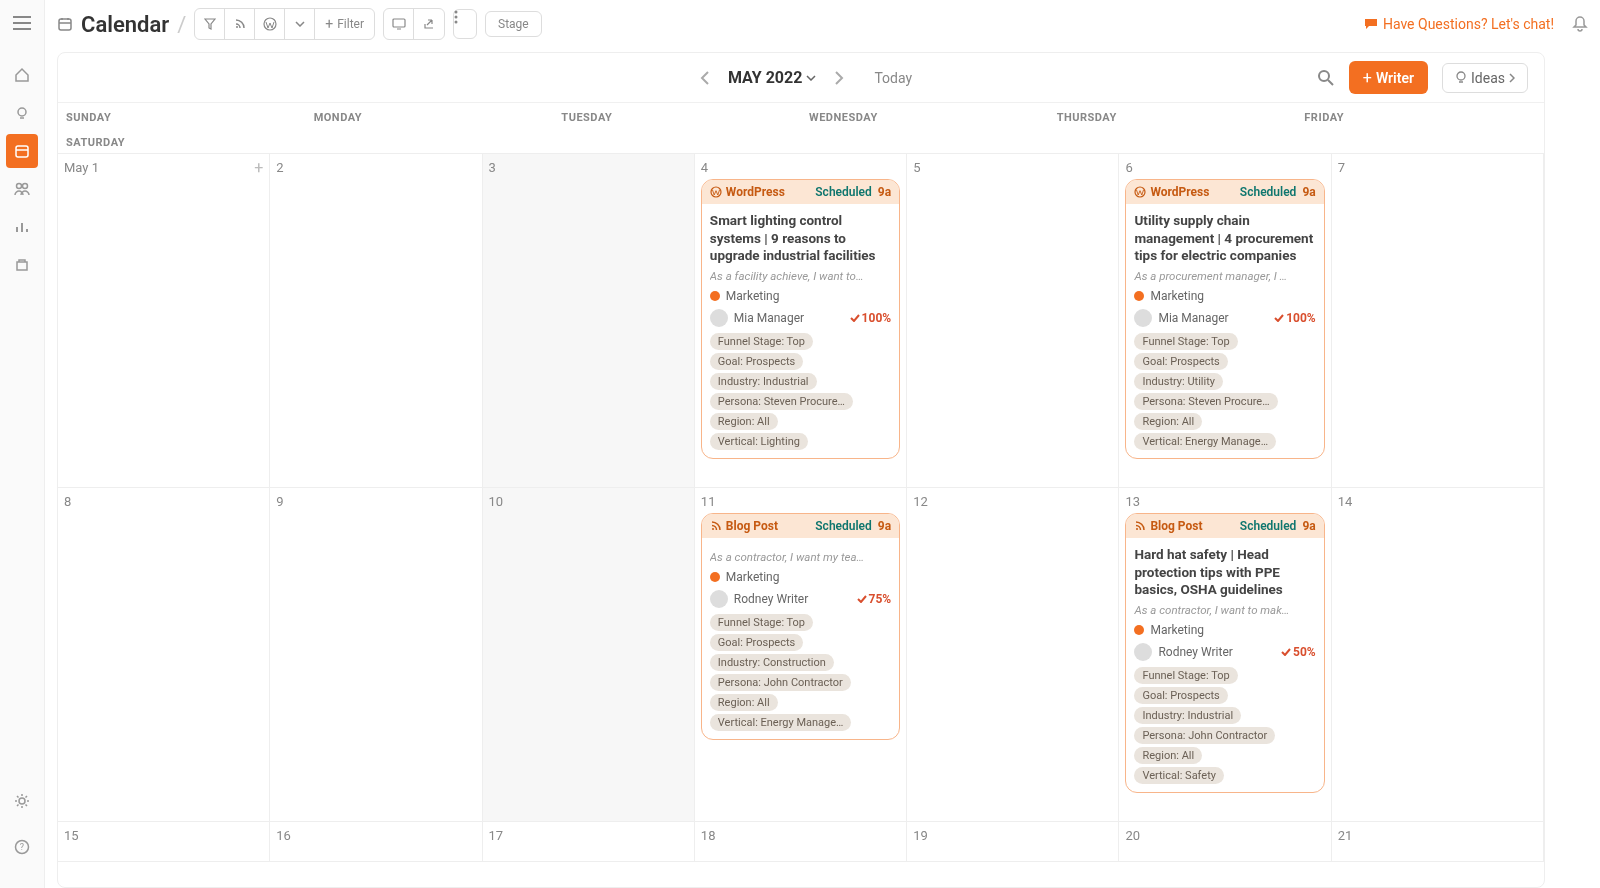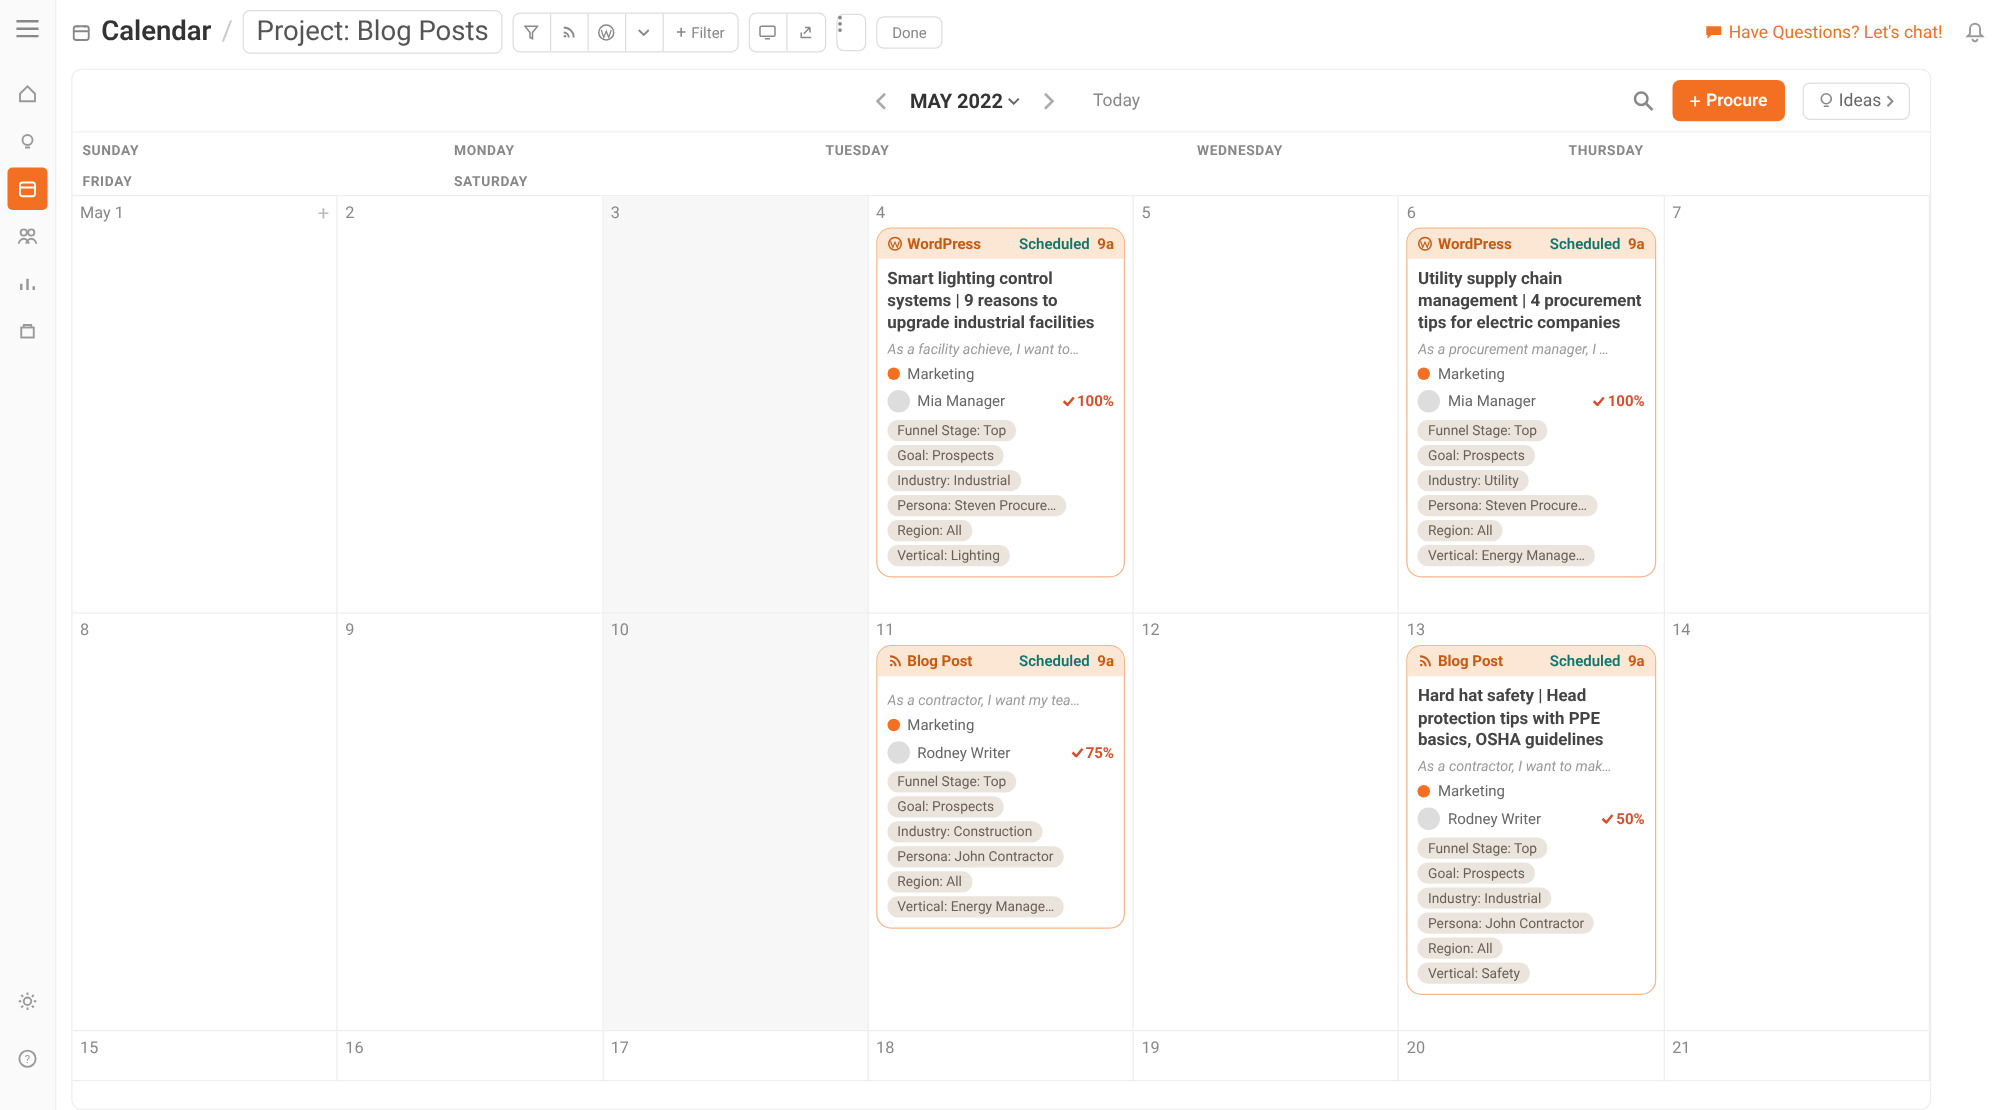--- a/index.html
+++ b/index.html
@@ -24,21 +24,21 @@
 .chat-link { color: #f36f21; font-size: 14px; cursor: pointer; display:flex; align-items:center; gap:4px;}
 .calendar-wrap { flex: 1; margin: 4px 55px 0 12px; border: 1px solid #eee; border-radius: 8px; display: flex; flex-direction: column; overflow: hidden; }
 .cal-header { display: flex; align-items: center; padding: 8px 16px; border-bottom: 1px solid #f0f0f0; }
 .cal-header .arrow { width: 30px; height: 30px; display: flex; align-items: center; justify-content: center; cursor: pointer; color: #aaa; }
 .cal-header .month { font-size: 16px; font-weight: 700; margin: 0 8px; display:flex; align-items:center; gap:4px; }
 .cal-header .today { margin-left: 20px; color: #888; font-size: 14px; cursor: pointer; }
 .cal-header .left-spacer { flex:1; }
 .cal-header .right-spacer { flex:1; display:flex; justify-content:flex-end; align-items:center; gap:14px;}
 .create-btn { background: #f36f21; color: #fff; border-radius: 6px; padding: 7px 14px; font-size: 14px; font-weight: 600; display: flex; align-items: center; gap: 4px; cursor: pointer; }
 .ideas-btn { border:1px solid #ddd; border-radius:6px; padding:6px 12px; font-size:14px; color:#666; display:flex; align-items:center; gap:4px; cursor:pointer;}
-.grid-head { display: grid; grid-template-columns: repeat(5,1fr); border-bottom: 1px solid #eee; }
+.grid-head { display: grid; grid-template-columns: repeat(6,1fr); border-bottom: 1px solid #eee; }
 .dayname { font-size: 11px; font-weight: 700; color: #888; padding: 8px 8px 4px; text-transform: uppercase; letter-spacing: 0.5px; }
 .grid-body { flex: 1; display: grid; grid-template-columns: repeat(7,1fr); grid-template-rows: 334px 334px 40px; }
 .cell { border-right: 1px solid #eee; border-bottom: 1px solid #eee; padding: 6px 6px; position: relative; overflow: hidden; }
 .cell.today-col { background: #f7f7f7; }
 .daynum { font-size: 13px; color: #888; }
 .add-ic { position: absolute; top: 4px; right: 6px; color: #bbb; font-size: 16px; }
 .card { border: 1.5px solid #f8b58a; border-radius: 12px; background: #fff; overflow: hidden; margin-top: 4px; font-size: 12px; }
 .card .ch { background: #fce6d4; padding: 5px 8px; display: flex; align-items: center; gap: 4px; }
 .card .ch .type { color: #c65a12; font-weight: 700; display:flex; align-items:center; gap:4px;}
 .card .ch .status { margin-left: auto; color: #0f766e; font-weight: 600;}
@@ -118,21 +118,20 @@
   </div>
 
   <div class="main">
     <div class="topbar">
       <svg width="16" height="16" viewBox="0 0 16 16">
           <rect x="2" y="3" width="12" height="11" rx="2" fill="none" stroke="#888" stroke-width="1.5"></rect>
           <path d="M2 7h12M5 2v2M11 2v2" stroke="#888" stroke-width="1.5"></path>
         </svg>
       <span class="title">Calendar</span>
       <span class="slash">/</span>
-      <span class="project">Project: Blog Posts</span>
 
       <div class="toolbar-group">
         <div class="tbtn">
             <svg width="12" height="12" viewBox="0 0 12 12">
               <path d="M1 1h10L7 6v5l-2-1V6z" fill="none" stroke="#888" stroke-width="1.2"></path>
             </svg>
           </div>
         <div class="tbtn">
             <svg width="12" height="12" viewBox="0 0 12 12">
               <path d="M2 2a8 8 0 018 8M2 6a4 4 0 014 4" fill="none" stroke="#888" stroke-width="1.5"></path>
@@ -169,21 +168,21 @@
             </svg>
           </div>
       </div>
       <div class="tbtn" style="border:1px solid #ddd;border-radius:6px;width:24px;height:30px;">
         <svg width="4" height="14" viewBox="0 0 4 14">
             <circle cx="2" cy="2" r="1.5" fill="#888"></circle>
             <circle cx="2" cy="7" r="1.5" fill="#888"></circle>
             <circle cx="2" cy="12" r="1.5" fill="#888"></circle>
           </svg>
       </div>
-      <div class="done-btn">Done</div>
+      <div class="done-btn">Stage</div>
 
       <div class="right-actions">
         <div class="chat-link">
           <svg width="16" height="14" viewBox="0 0 16 14">
               <path d="M2 2h12v7H6l-3 3V9H2z" fill="#f36f21"></path>
             </svg>
           <span>Have Questions? Let's chat!</span>
         </div>
         <svg width="16" height="18" viewBox="0 0 16 18">
             <path d="M8 2a4 4 0 014 4v4l2 2H2l2-2V6a4 4 0 014-4zM6 14a2 2 0 004 0" fill="none" stroke="#999" stroke-width="1.5"></path>
@@ -211,21 +210,21 @@
             </svg>
           </div>
         <div class="today">Today</div>
         <div class="right-spacer">
           <svg width="18" height="18" viewBox="0 0 18 18">
               <circle cx="7" cy="7" r="5" fill="none" stroke="#888" stroke-width="2"></circle>
               <path d="M11 11l5 5" stroke="#888" stroke-width="2"></path>
             </svg>
           <div class="create-btn">
             <span style="font-size:16px;font-weight:400;">+</span>
-            <span>Procure</span>
+            <span>Writer</span>
           </div>
           <div class="ideas-btn">
             <svg width="12" height="14" viewBox="0 0 12 14">
                 <circle cx="6" cy="5" r="4" fill="none" stroke="#888" stroke-width="1.3"></circle>
                 <path d="M4 11h4" stroke="#888" stroke-width="1.3"></path>
               </svg>
             <span>Ideas</span>
             <svg width="6" height="10" viewBox="0 0 6 10">
                 <path d="M1 1l4 4-4 4" fill="none" stroke="#888" stroke-width="1.5"></path>
               </svg>

